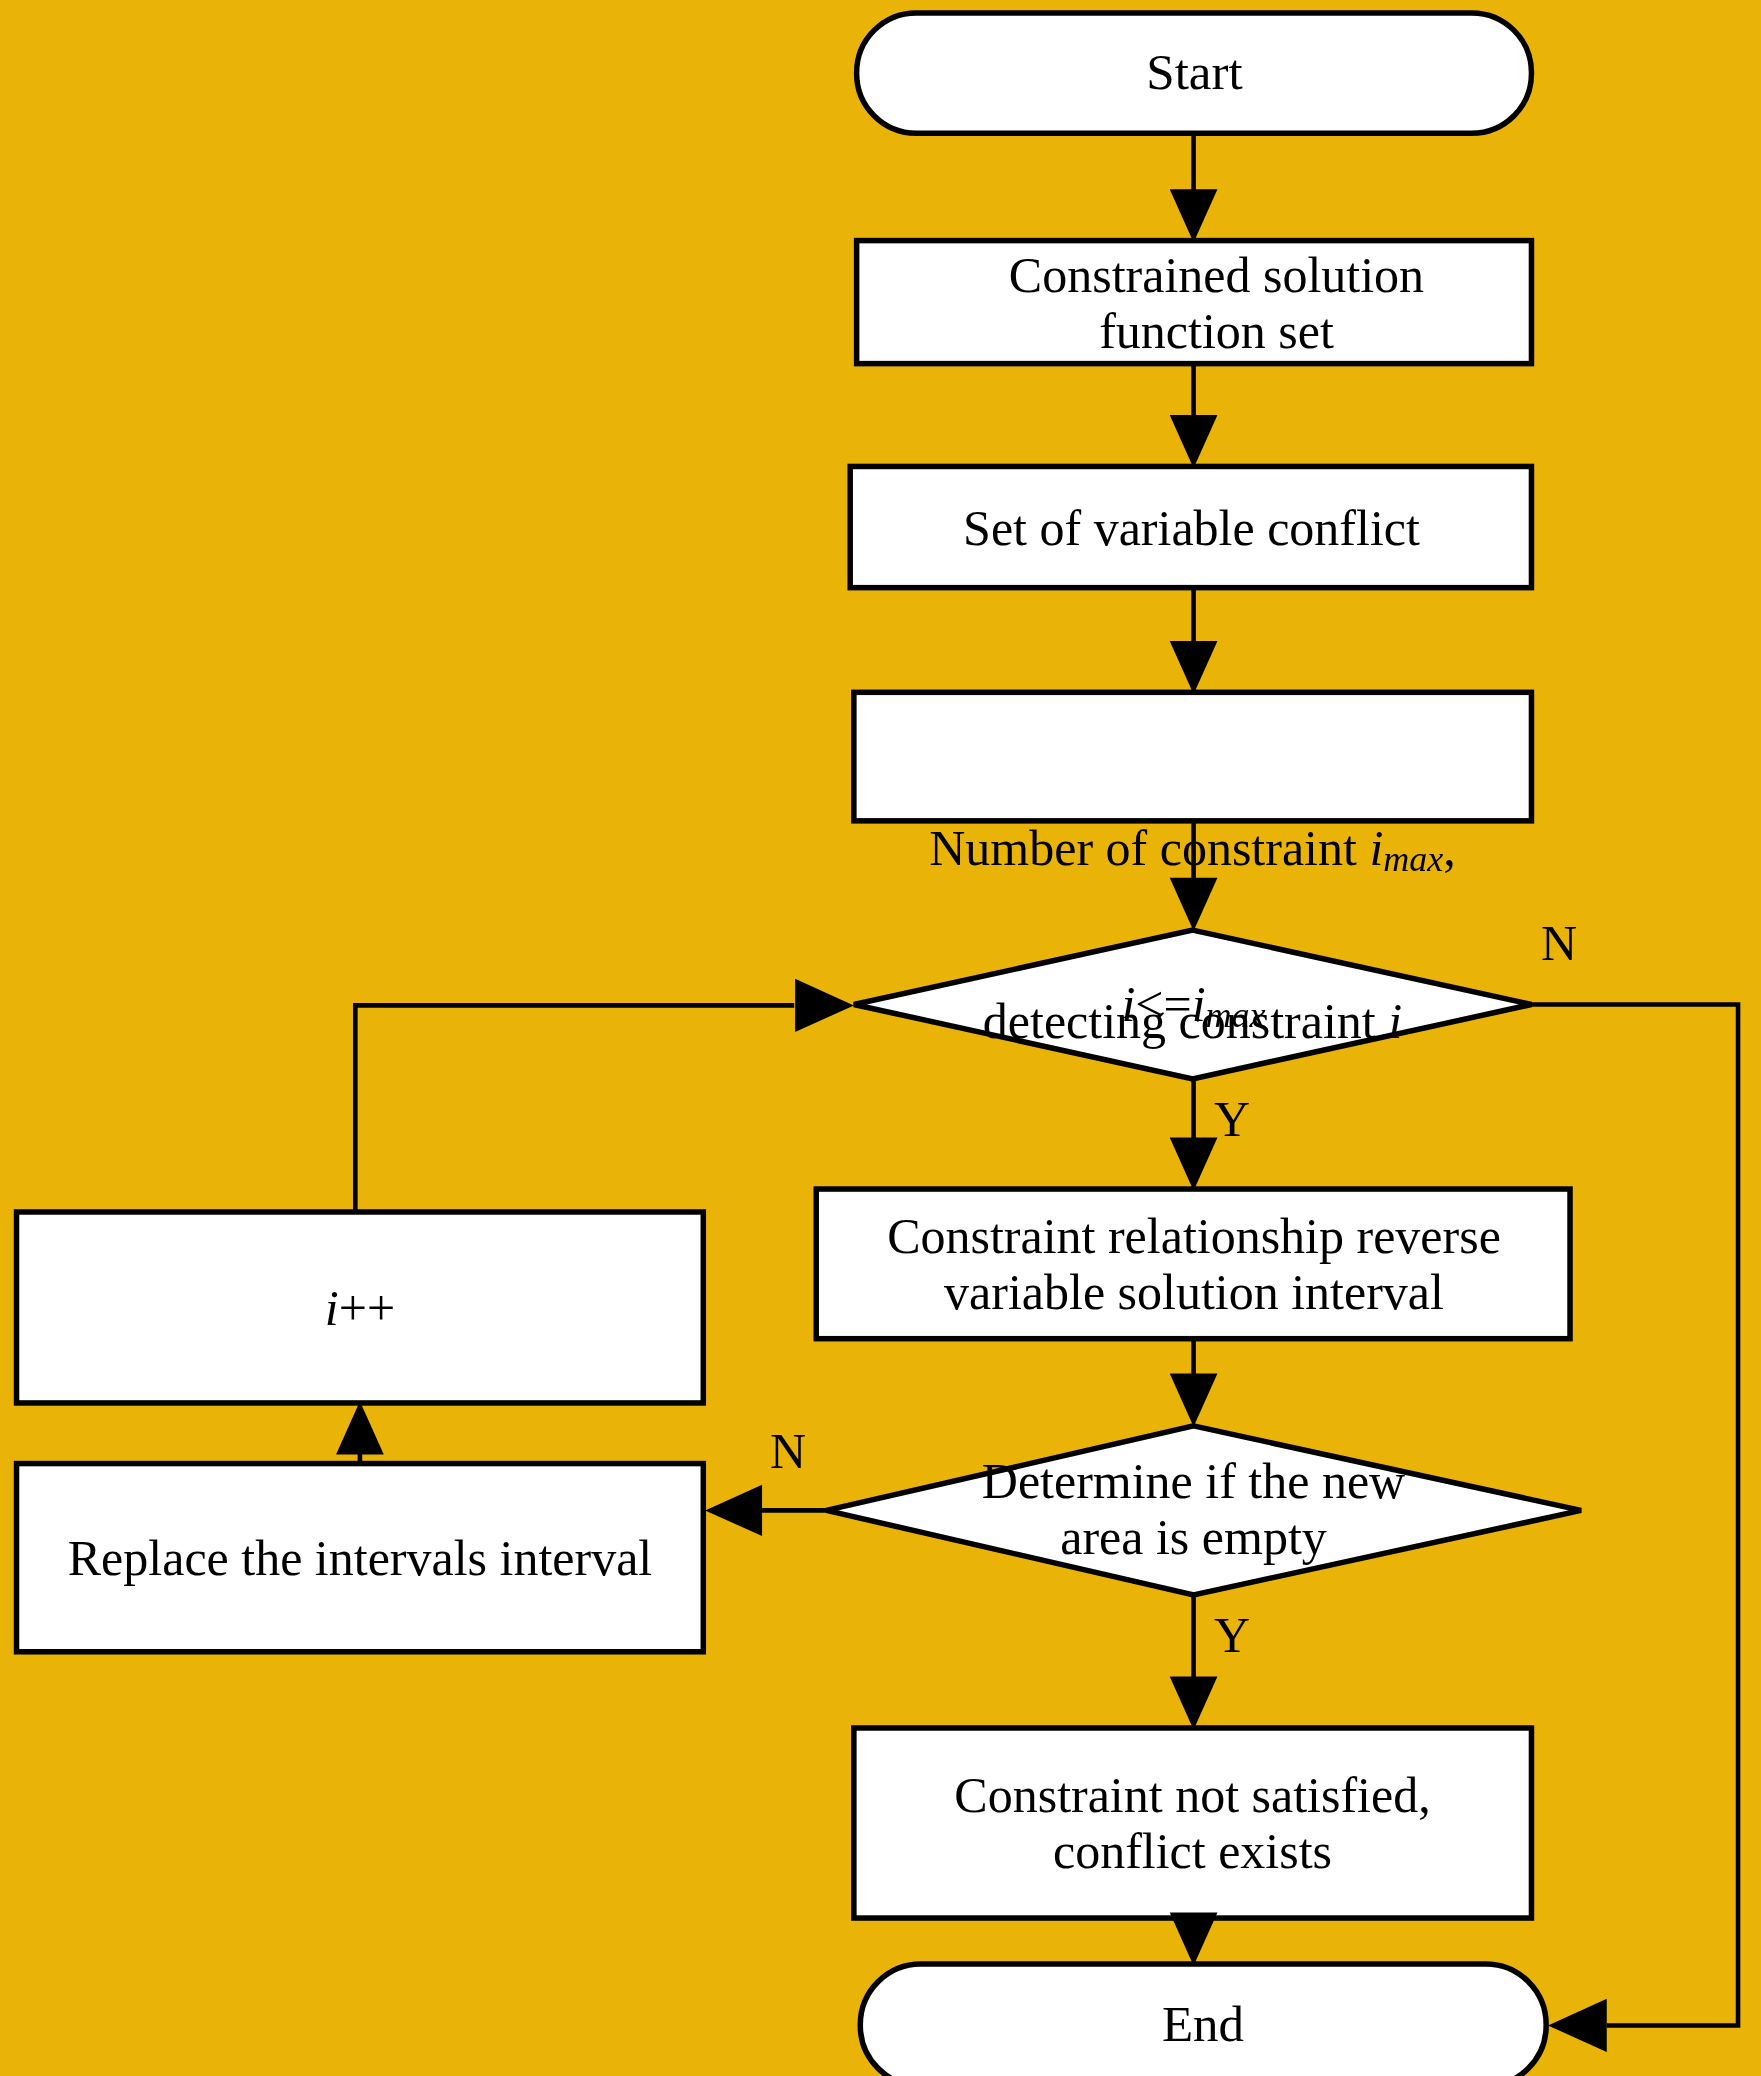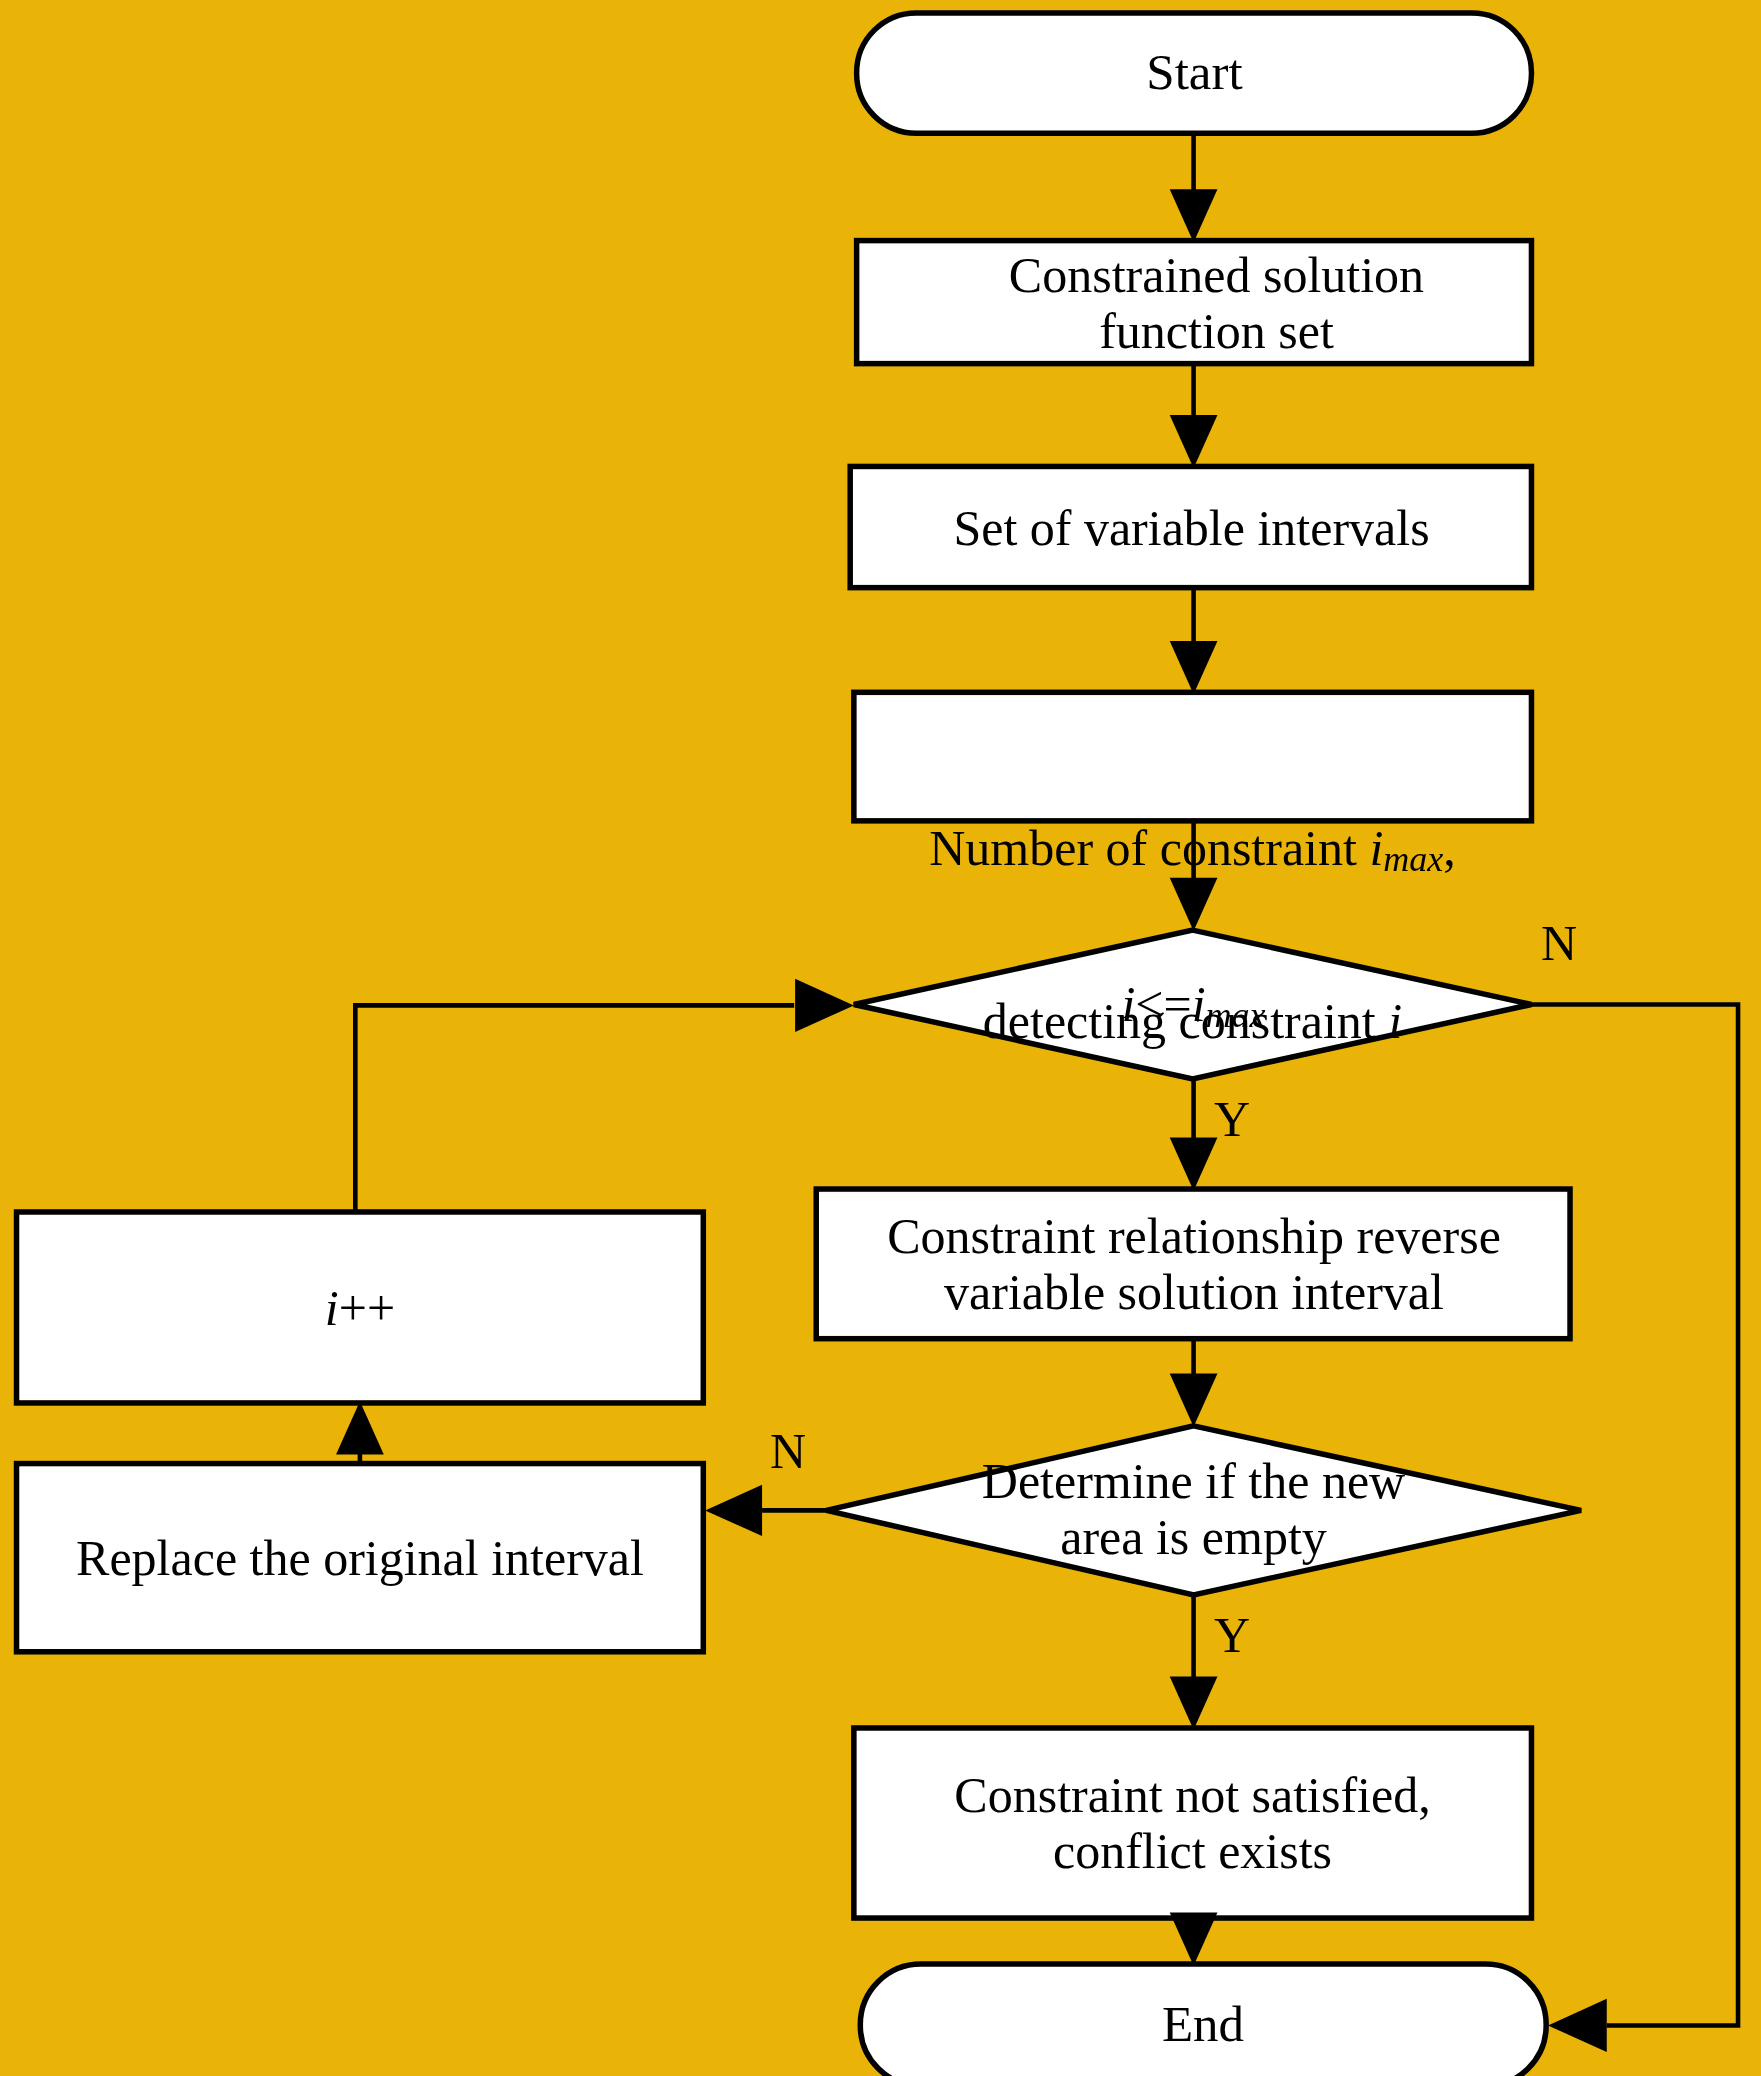--- a/index.html
+++ b/index.html
@@ -155,21 +155,21 @@
       <polygon class="edge-arrow" points="1686,2206 1750,2177 1750,2235"></polygon>
     </g>
 
   </svg>
 
   <div class="node-text size-lg" style="left:857px; top:13px; width:675px; height:120px;">Start</div>
 
   <div class="node-text size-md" style="left:888px; top:241px; width:657px; height:123px;">Constrained solution
 function set</div>
 
-  <div class="node-text size-md" style="left:860px; top:467px; width:663px; height:121px;">Set of variable intervals</div>
+  <div class="node-text size-md" style="left:860px; top:467px; width:663px; height:121px;">Set of variable conflict</div>
 
   <div class="node-text size-md" style="left:863px; top:692px; width:659px; height:129px; display:block; padding-top:14.7px; box-sizing:border-box;">
     <div style="line-height:1.14;">
       <span>Number of constraint </span><span class="ital">i</span><span class="sub">max</span><span>,</span>
     </div>
     <div style="line-height:1.14;">
       <span>detecting constraint </span><span class="ital">i</span>
     </div>
   </div>
 
@@ -180,21 +180,21 @@
   <div class="node-text size-md" style="left:16.5px; top:1212px; width:687px; height:191px;">
     <span><span class="ital">i</span><span>++</span></span>
   </div>
 
   <div class="node-text size-md" style="left:826px; top:1189px; width:736px; height:150px;">Constraint relationship reverse
 variable solution interval</div>
 
   <div class="node-text size-md" style="left:918px; top:1433px; width:551px; height:152px;">Determine if the new
 area is empty</div>
 
-  <div class="node-text size-md" style="left:24px; top:1464px; width:672px; height:188px;">Replace the original interval</div>
+  <div class="node-text size-md" style="left:24px; top:1464px; width:672px; height:188px;">Replace the intervals interval</div>
 
   <div class="node-text size-md" style="left:863px; top:1728px; width:659px; height:190px;">Constraint not satisfied,
 conflict exists</div>
 
   <div class="node-text size-lg" style="left:860px; top:1964px; width:686px; height:122px;">End</div>
 
   <div class="edge-label" style="left:1541px; top:918px;">N</div>
 
   <div class="edge-label" style="left:1214px; top:1094px;">Y</div>
 

